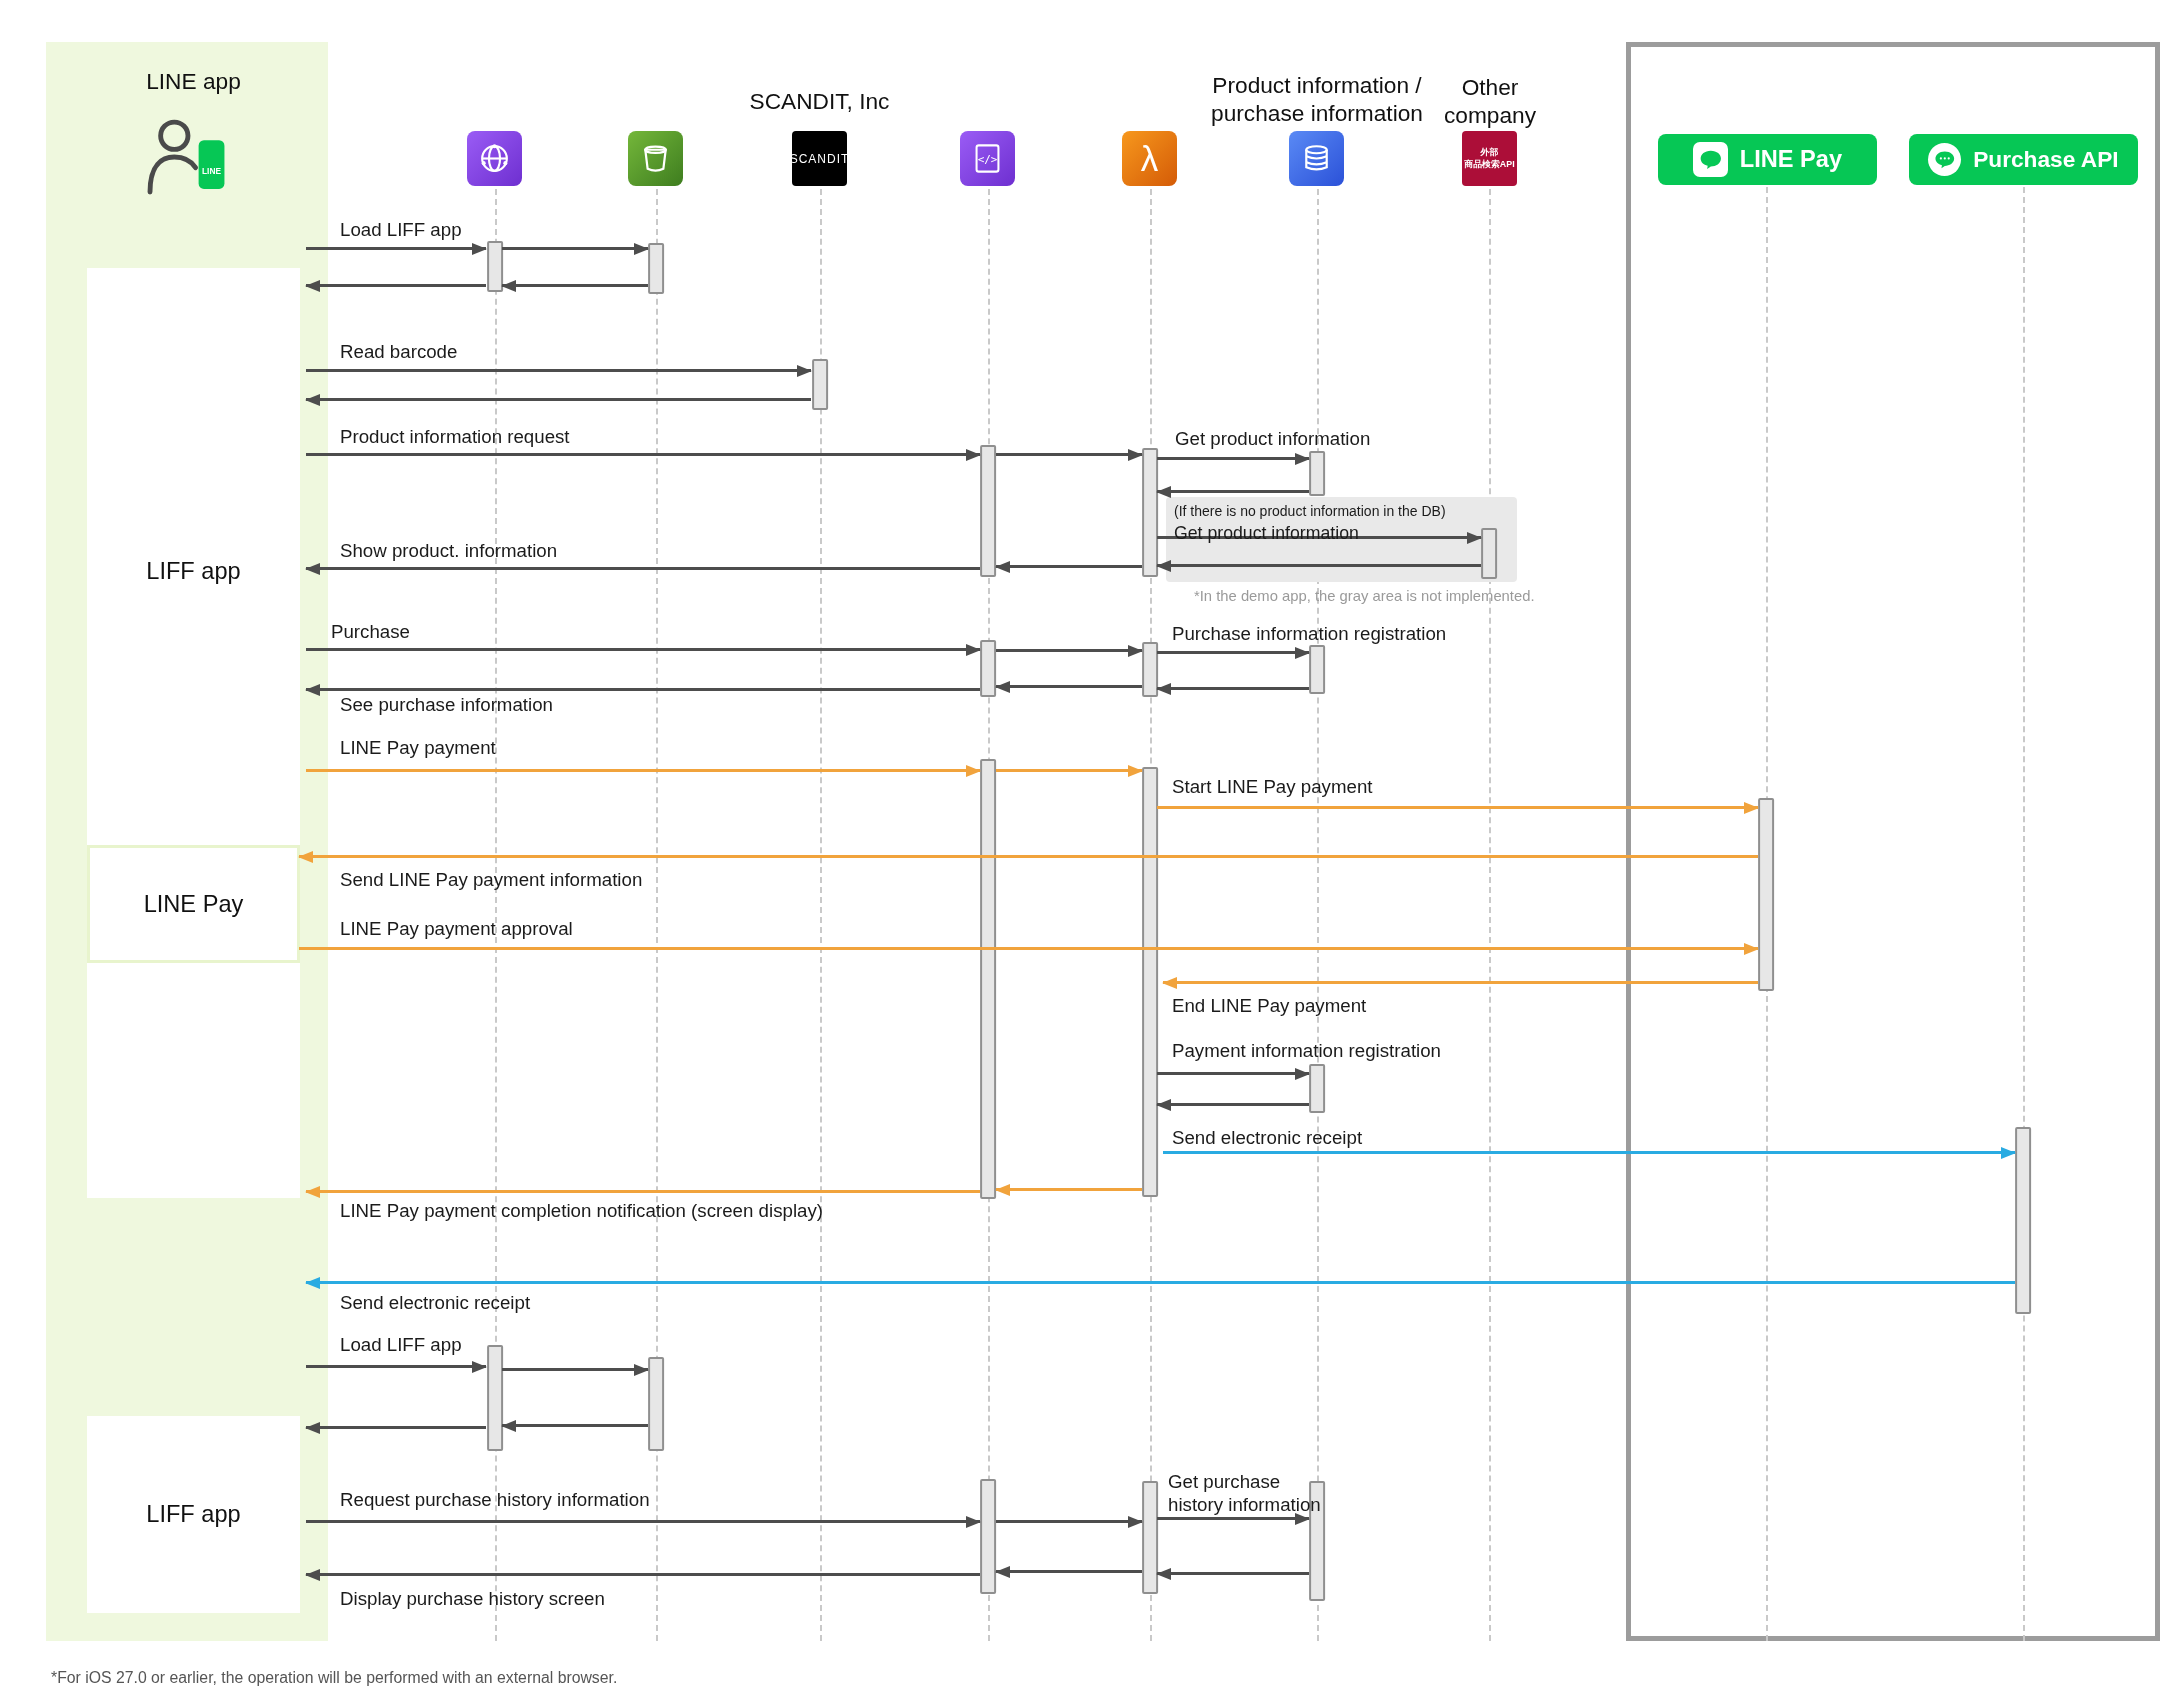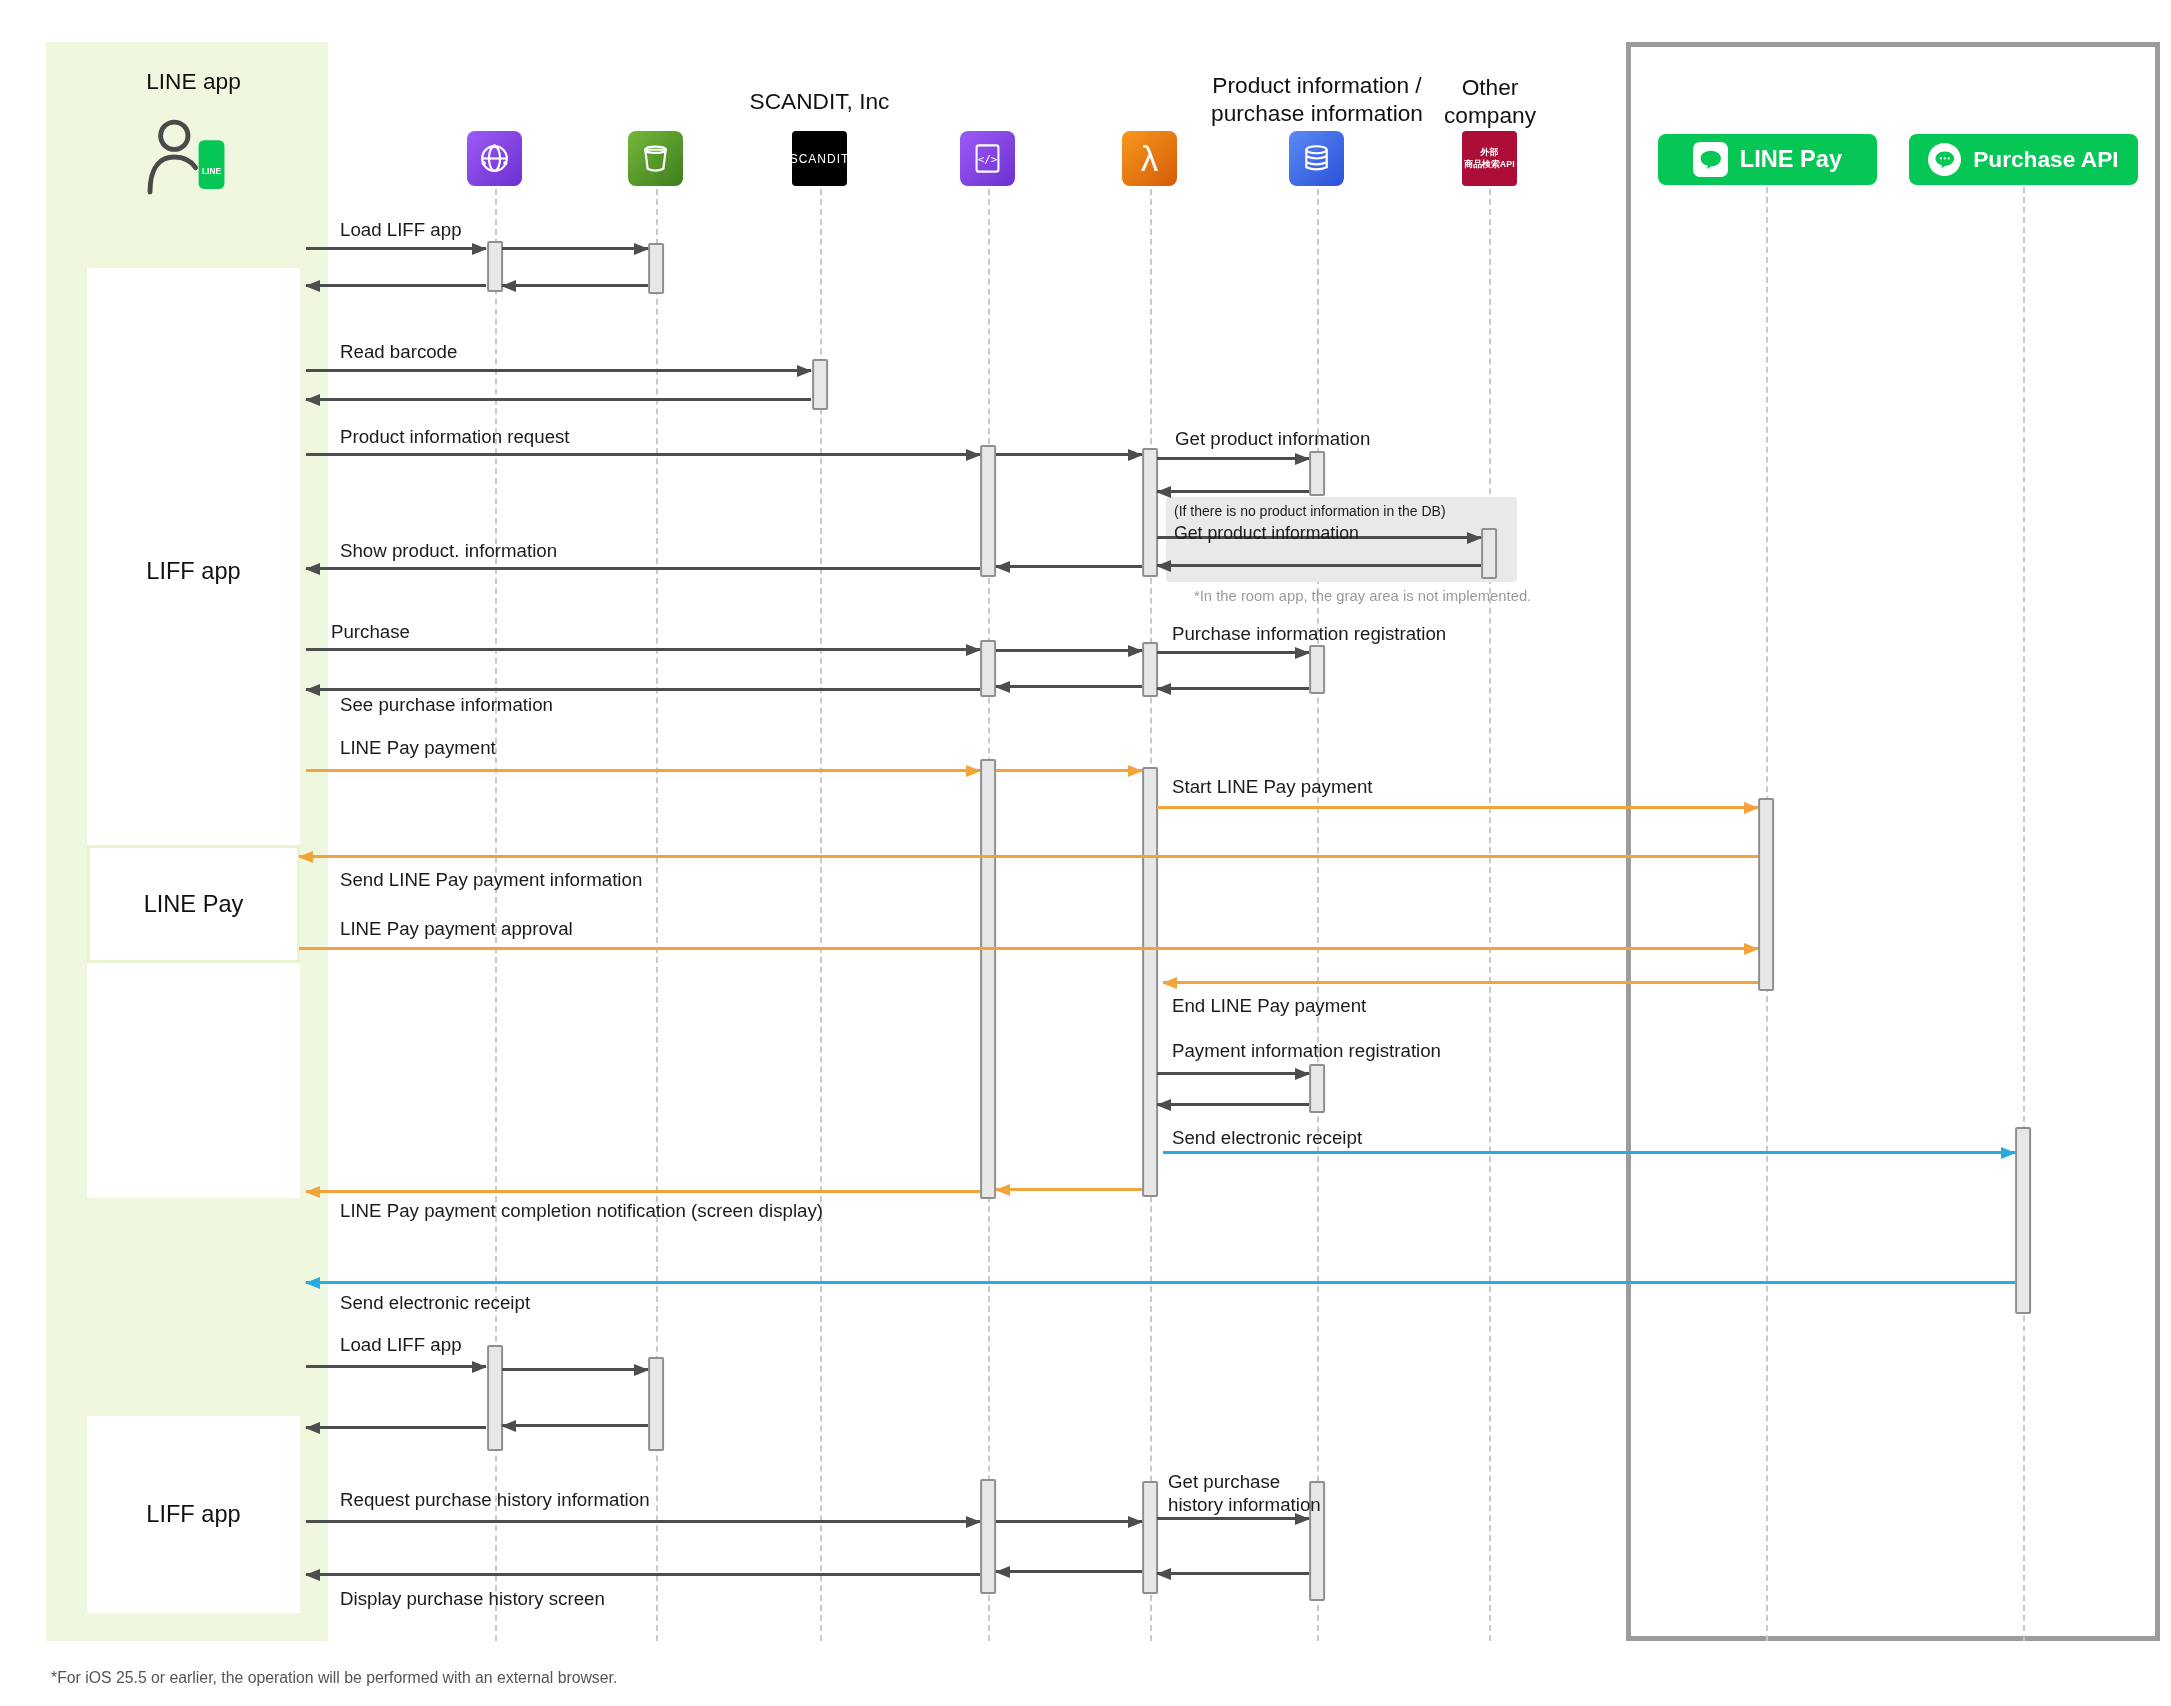--- a/index.html
+++ b/index.html
@@ -202,36 +202,36 @@
   <div class="arrow l" style="left:1157px;top:1572px;width:152px"></div>
   <div class="arrow l" style="left:996px;top:1570px;width:146px"></div>
   <div class="arrow l" style="left:306px;top:1573px;width:674px"></div>
 
   <div class="msg" style="left:340px;top:219px">Load LIFF app</div>
   <div class="msg" style="left:340px;top:341px">Read barcode</div>
   <div class="msg" style="left:340px;top:426px">Product information request</div>
   <div class="msg" style="left:1175px;top:428px">Get product information</div>
   <div class="msg" style="left:1174px;top:503px;font-size:14px">(If there is no product information in the DB)</div>
   <div class="msg" style="left:1174px;top:523px;font-size:17.7px">Get product information</div>
-  <div class="note" style="left:1194px;top:588px">*In the room app, the gray area is not implemented.</div>
+  <div class="note" style="left:1194px;top:588px">*In the demo app, the gray area is not implemented.</div>
   <div class="msg" style="left:340px;top:540px">Show product. information</div>
   <div class="msg" style="left:331px;top:621px">Purchase</div>
   <div class="msg" style="left:1172px;top:623px">Purchase information registration</div>
   <div class="msg" style="left:340px;top:694px">See purchase information</div>
   <div class="msg" style="left:340px;top:737px">LINE Pay payment</div>
   <div class="msg" style="left:1172px;top:776px">Start LINE Pay payment</div>
   <div class="msg" style="left:340px;top:869px">Send LINE Pay payment information</div>
   <div class="msg" style="left:340px;top:918px">LINE Pay payment approval</div>
   <div class="msg" style="left:1172px;top:995px">End LINE Pay payment</div>
   <div class="msg" style="left:1172px;top:1040px">Payment information registration</div>
   <div class="msg" style="left:1172px;top:1127px">Send electronic receipt</div>
   <div class="msg" style="left:340px;top:1200px">LINE Pay payment completion notification (screen display)</div>
   <div class="msg" style="left:340px;top:1292px">Send electronic receipt</div>
   <div class="msg" style="left:340px;top:1334px">Load LIFF app</div>
   <div class="msg" style="left:340px;top:1489px">Request purchase history information</div>
   <div class="msg pre" style="left:1168px;top:1470px;line-height:1.25">Get purchase
 history information</div>
   <div class="msg" style="left:340px;top:1588px">Display purchase history screen</div>
 
-  <div class="footer" style="left:51px;top:1669px">*For iOS 25.5 or earlier, the operation will be performed with an external browser.</div>
+  <div class="footer" style="left:51px;top:1669px">*For iOS 27.0 or earlier, the operation will be performed with an external browser.</div>
 
 </div>
 
 
 </body></html>

